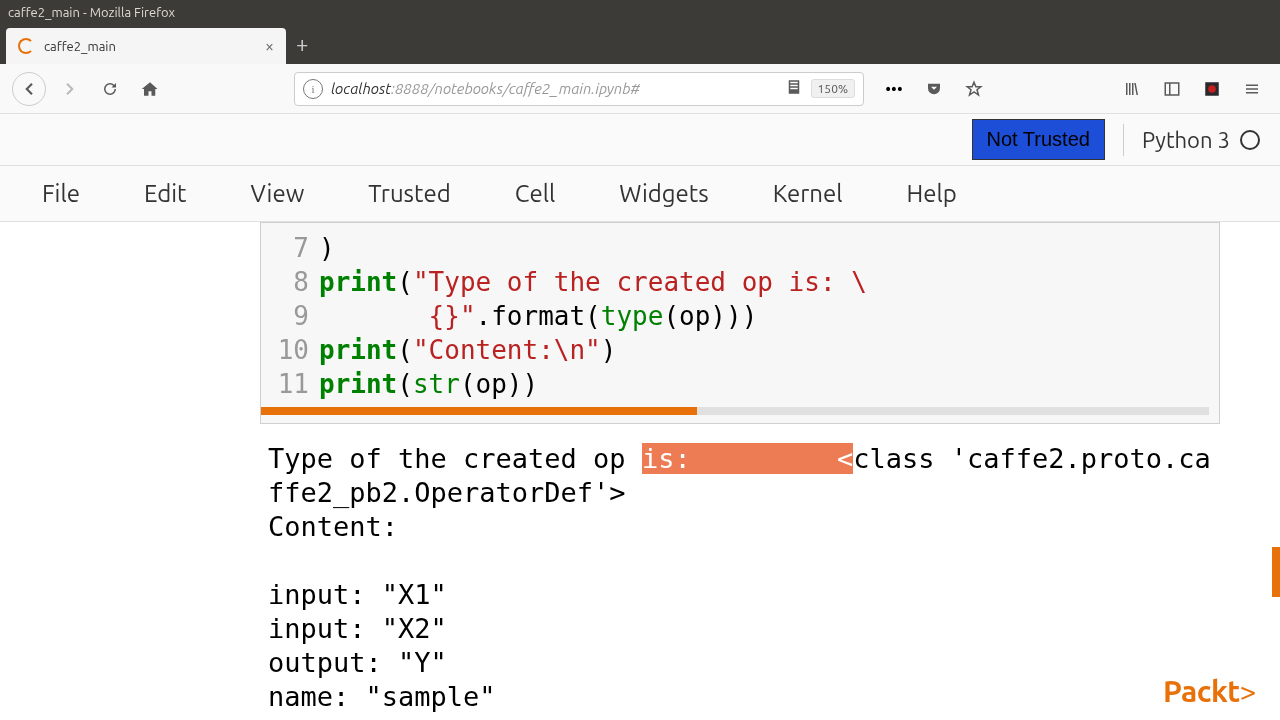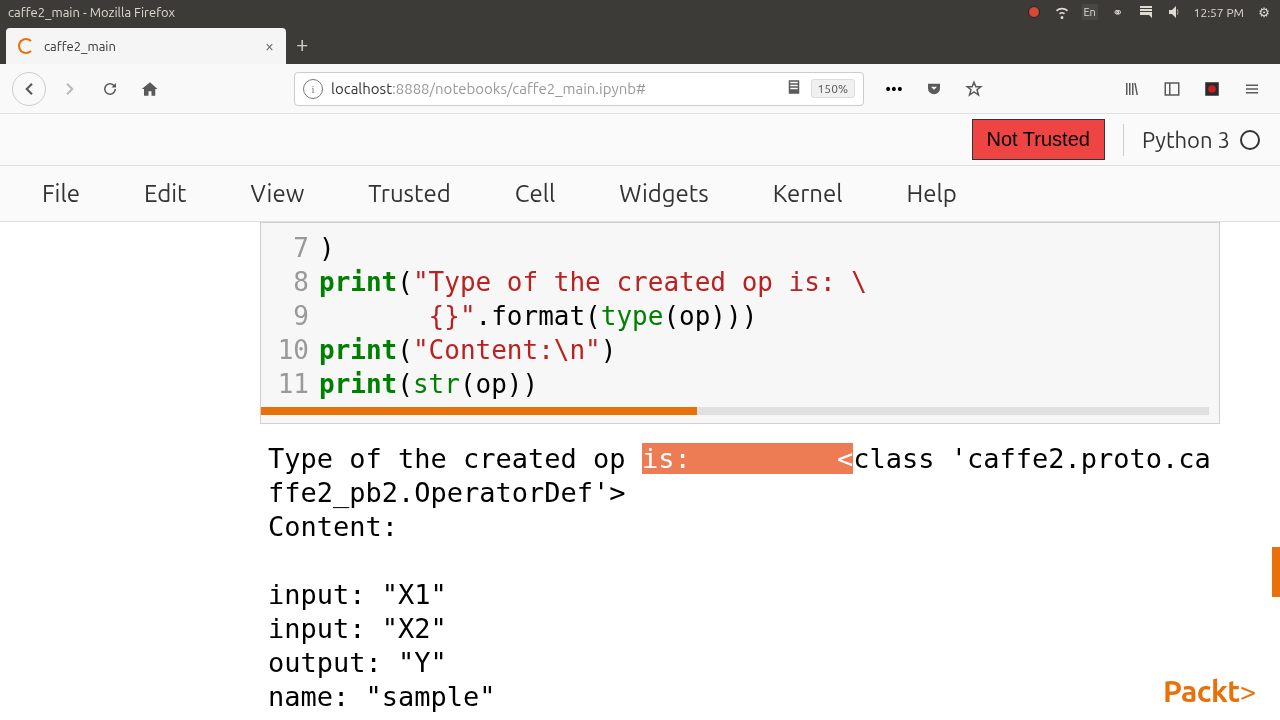--- a/index.html
+++ b/index.html
@@ -19,28 +19,28 @@
 .tab-close { color: #666; font-size: 16px; cursor: pointer; }
 .new-tab { color: #ccc; font-size: 22px; margin-left: 10px; margin-bottom: 8px; cursor: pointer; }
 
 .navbar { background: #f9f9fa; height: 50px; display: flex; align-items: center; padding: 0 12px; gap: 8px; border-bottom: 1px solid #e0e0e0; }
 .nav-btn { width: 32px; height: 32px; display: flex; align-items: center; justify-content: center; cursor: pointer; border-radius: 4px; }
 .nav-btn.back { border: 1px solid #ccc; border-radius: 50%; width: 34px; height: 34px; }
 .nav-btn svg { width: 18px; height: 18px; fill: #5a5a5a; }
 .nav-btn.disabled svg { fill: #bbb; }
 .urlbar { flex: 1; max-width: 570px; margin-left: 120px; background: #fff; border: 1px solid #ccc; border-radius: 4px; height: 34px; display: flex; align-items: center; padding: 0 8px; gap: 8px; }
 .url-info { width: 20px; height: 20px; border: 1.5px solid #777; border-radius: 50%; display: flex; align-items: center; justify-content: center; font-size: 11px; color: #777; font-family: serif; }
-.url-text { flex: 1; font-size: 15px; color: #999; }
+.url-text { flex: 1; font-size: 15px; color: #999; font-style: italic; }
 .url-text .host { color: #333; }
 .url-zoom { font-size: 12px; color: #555; padding: 2px 6px; background: #f0f0f0; border: 1px solid #ddd; border-radius: 3px; }
 .nav-right { display: flex; gap: 8px; margin-left: auto; align-items: center; }
 
 .notebook-header { background: #fafafa; height: 52px; display: flex; align-items: center; padding: 0 20px; border-bottom: 1px solid #e0e0e0; }
 .header-spacer { flex: 1; }
-.trust-btn { border: 1.5px solid #333; padding: 8px 14px; font-size: 20px; background: #ef4444; cursor: pointer; }
+.trust-btn { border: 1.5px solid #333; padding: 8px 14px; font-size: 20px; background: #1d4ed8; cursor: pointer; }
 .kernel-sep { border-left: 1px solid #ccc; height: 32px; margin: 0 18px; }
 .kernel-name { font-size: 22px; color: #333; }
 .kernel-ind { width: 20px; height: 20px; border: 2.5px solid #333; border-radius: 50%; margin-left: 10px; }
 
 .menubar { background: #fafafa; height: 56px; display: flex; align-items: center; padding: 0 28px; border-bottom: 1px solid #e0e0e0; }
 .menu-item { font-size: 24px; color: #333; cursor: pointer; padding: 6px 14px; margin-right: 36px; }
 
 .notebook { padding: 0 10px; position: relative; }
 .cell { margin-left: 250px; width: 960px; }
 .code-area { border: 1px solid #cfcfcf; background: #f7f7f7; padding: 8px 10px 8px 0; position: relative; }
@@ -59,44 +59,20 @@
 .scroll-ind { position: absolute; right: 0; top: 325px; width: 8px; height: 50px; background: #e8710a; }
 
 .packt { position: absolute; right: 24px; bottom: 12px; font-size: 30px; color: #e8710a; font-weight: 600; letter-spacing: -0.5px; margin-top: 20px; }
 .packt .gt { font-weight: 400; }
 </style>
 </head>
 <body>
 
 <div class="titlebar">
   <span class="title">caffe2_main - Mozilla Firefox</span>
-  <div class="panel-icons">
-    <span class="panel-icon">
-        <span class="record-dot"></span>
-      </span>
-    <span class="panel-icon">
-        <svg viewBox="0 0 16 16">
-          <path fill="#dfdbd2" d="M8 12a1.5 1.5 0 110 3 1.5 1.5 0 010-3zm-3-3a5 5 0 016 0l-1 1.5a3 3 0 00-4 0zm-3-3a9 9 0 0112 0l-1 1.5a7 7 0 00-10 0z"></path>
-        </svg>
-      </span>
-    <span class="panel-icon lang-badge">En</span>
-    <span class="panel-icon">⚭</span>
-    <span class="panel-icon">
-        <svg viewBox="0 0 16 16">
-          <path fill="#dfdbd2" d="M2 2h12v2H2zm0 3h12v2H2zm0 3h12v6l-3-3H2z"></path>
-        </svg>
-      </span>
-    <span class="panel-icon">
-        <svg viewBox="0 0 16 16">
-          <path fill="#dfdbd2" d="M3 6h3l4-4v12l-4-4H3zm8-1a4 4 0 010 6v-1a3 3 0 000-4z"></path>
-        </svg>
-      </span>
-    <span class="panel-icon" style="width:auto;font-size:12px">12:57 PM</span>
-    <span class="panel-icon">⚙</span>
-  </div>
 </div>
 
 <div class="tab-strip">
   <div class="tab">
     <span class="tab-favicon"></span>
     <span class="tab-title">caffe2_main</span>
     <span class="tab-close">×</span>
   </div>
   <span class="new-tab">+</span>
 </div>

